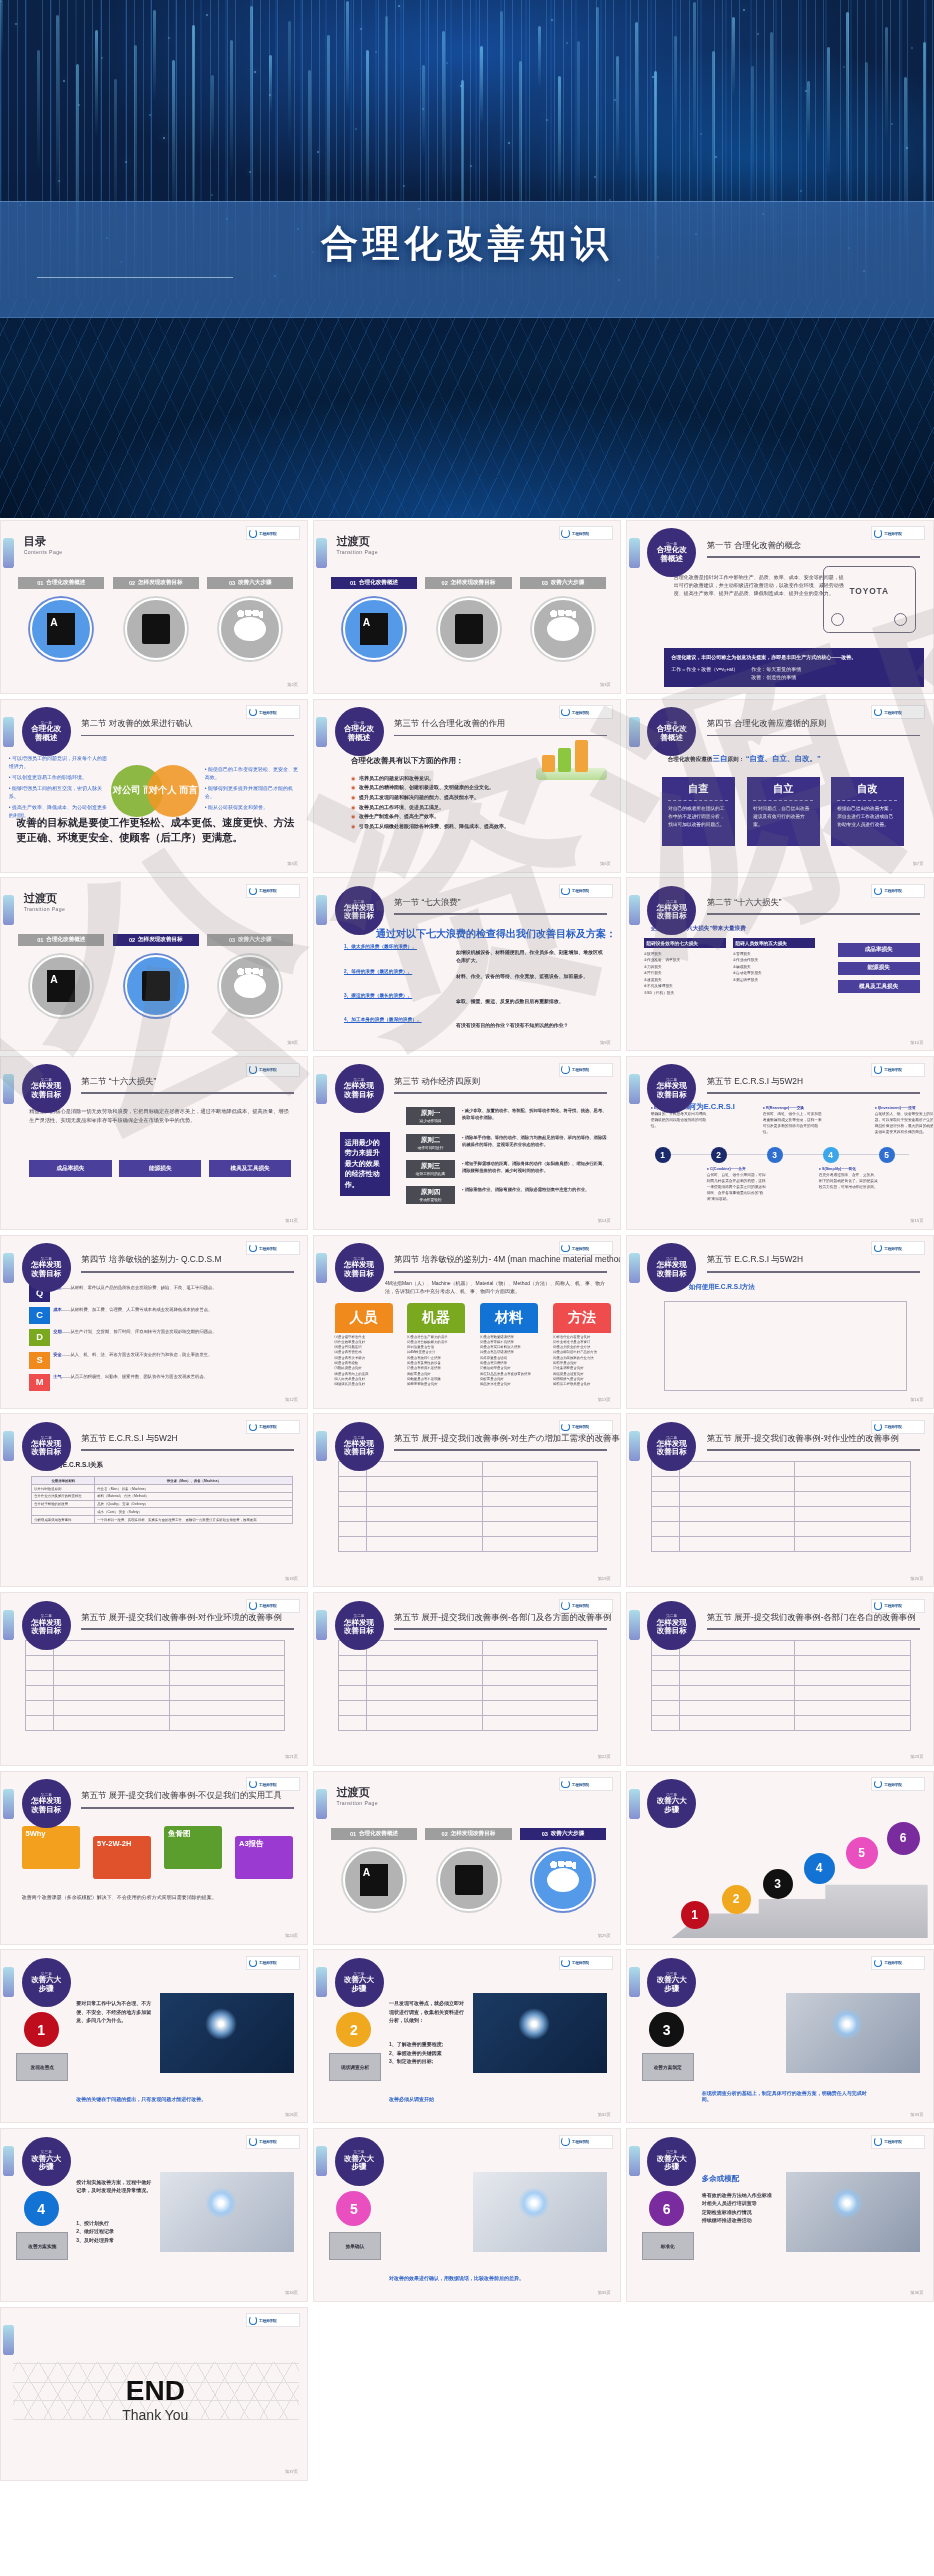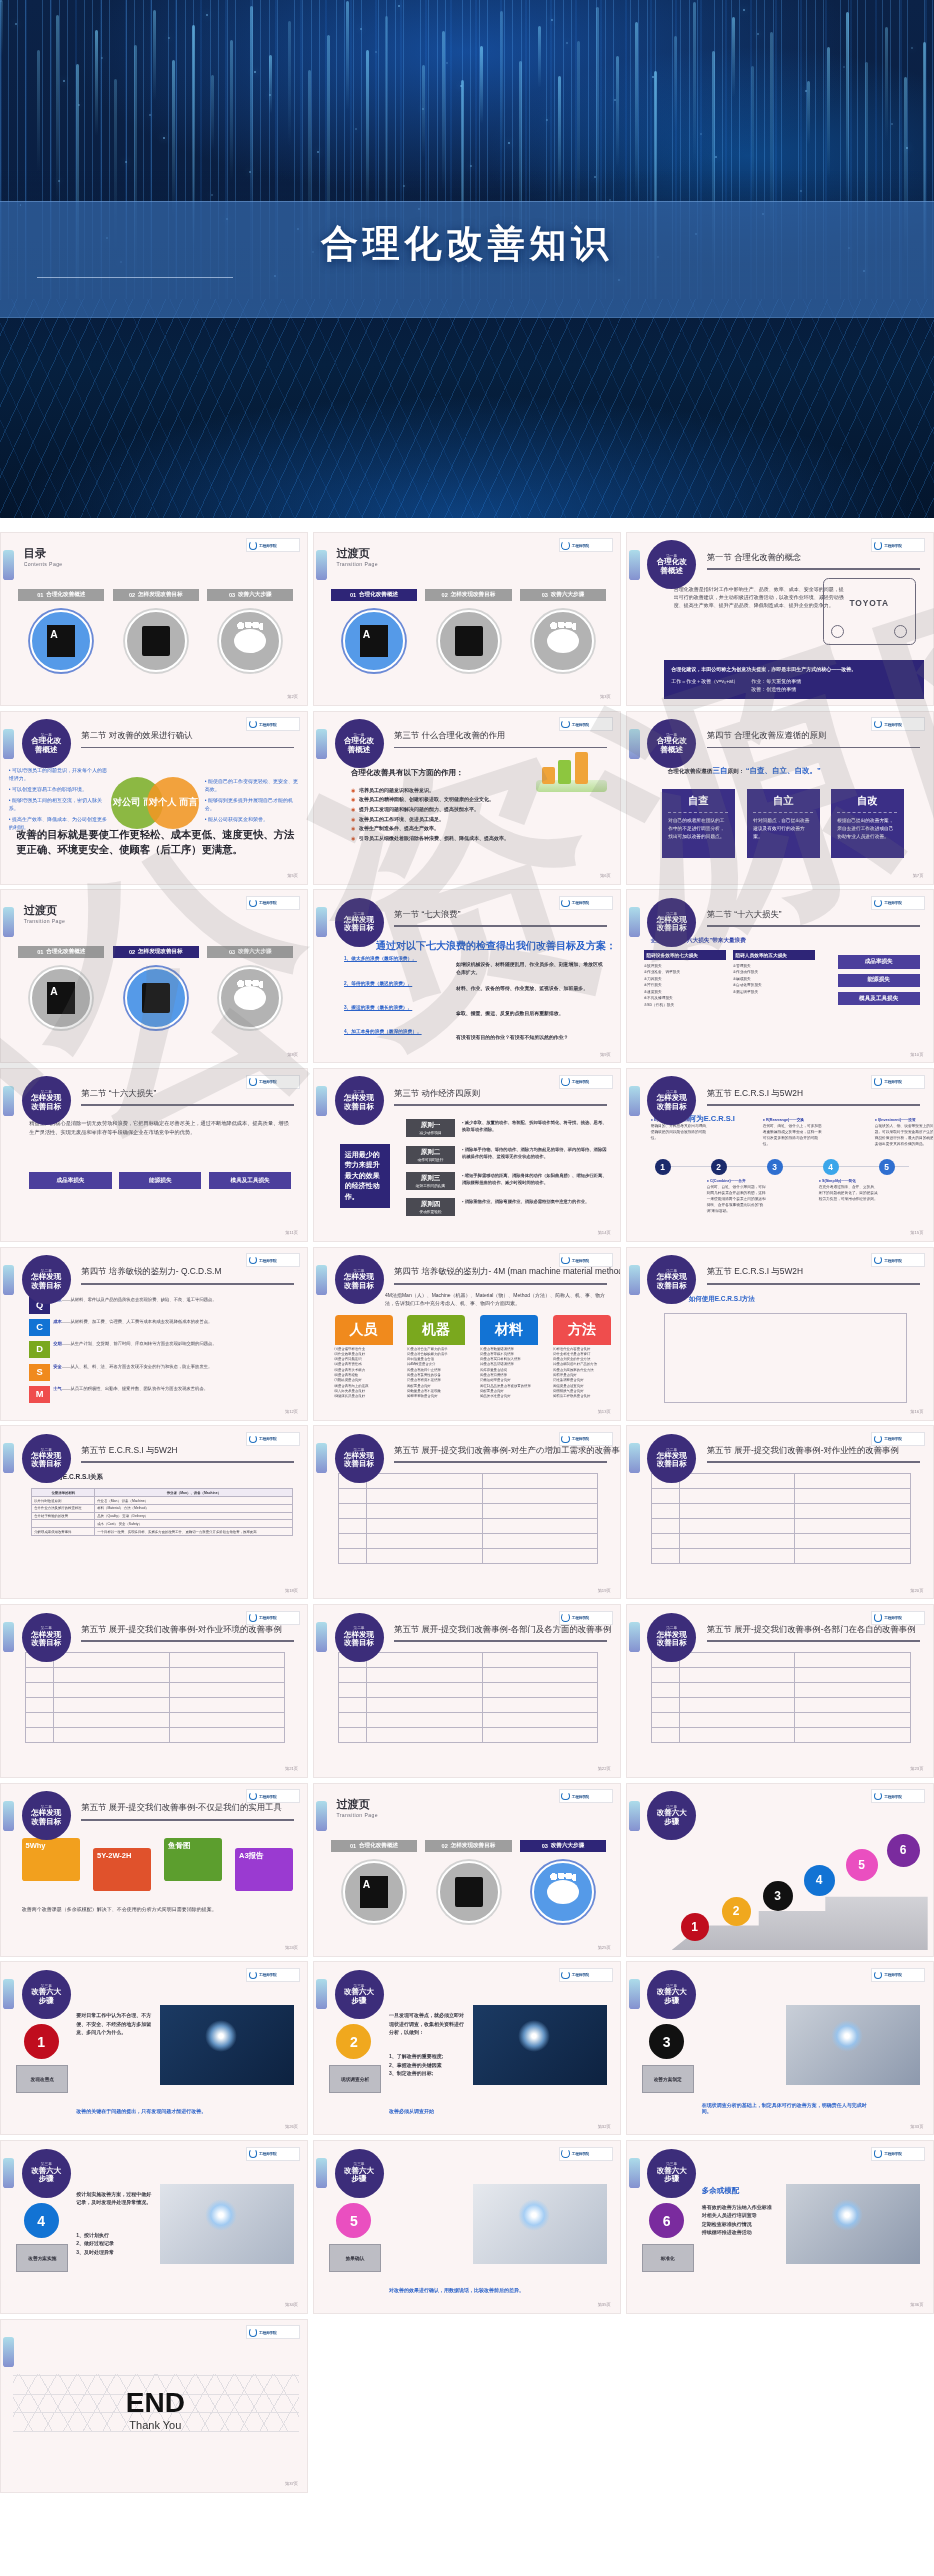--- a/index.html
+++ b/index.html
@@ -46,21 +46,21 @@
   }
   .hero-rule { position:absolute; left:37px; top:277px; width:196px; height:0.9px;
                background:rgba(215,232,255,.6); }
   .hero-title {
     position:absolute; left:0; top:219px; width:934px; text-align:center;
     color:#ffffff; font-size:37px; font-weight:bold; letter-spacing:4.7px;
     text-shadow:0 1.9px 9.3px rgba(0,30,80,.85);
   }
 
   
-  .deck { position:relative; width:934px; padding:12px; background:#fff; }
+  .deck { position:relative; width:934px; padding:0; background:#fff; }
   .grid {
     display:grid; grid-template-columns:repeat(3, 308px);
     column-gap:4.7px; row-gap:4.7px; padding:1.9px 0 0 0; justify-content:center;
   }
   .slide {
     position:relative; width:308px; height:174px; overflow:hidden;
     background:#fbf4f4; border:0.9px solid #ece4e4;
   }
   .slide::before{content:"";position:absolute;inset:0;
     background-image:radial-gradient(rgba(210,190,195,.35) 0.5px, transparent 0.6px);
@@ -1377,21 +1377,21 @@
         </div>
       </div>
       <div class="slide">
         <div class="sl-tab"></div>
         <div class="sl-logo">
   <span class="ring"></span>
   <span class="lt">工程师学院</span>
         </div>
       <div class="end-net"></div>
       <div class="endtxt" style="top:67px;font-size:28px;font-weight:bold;color:#111;">END</div>
-      <div class="endtxt" style="top:99px;font-size:11px;color:#333;">Thank You</div>
+      <div class="endtxt" style="top:99px;font-size:14px;color:#333;">Thank You</div>
       <div class="sl-page">第37页</div>
       </div>
     </div>
 </div>
 
 <div class="watermark">
   <span>办公资源网</span>
 </div>
 
 

